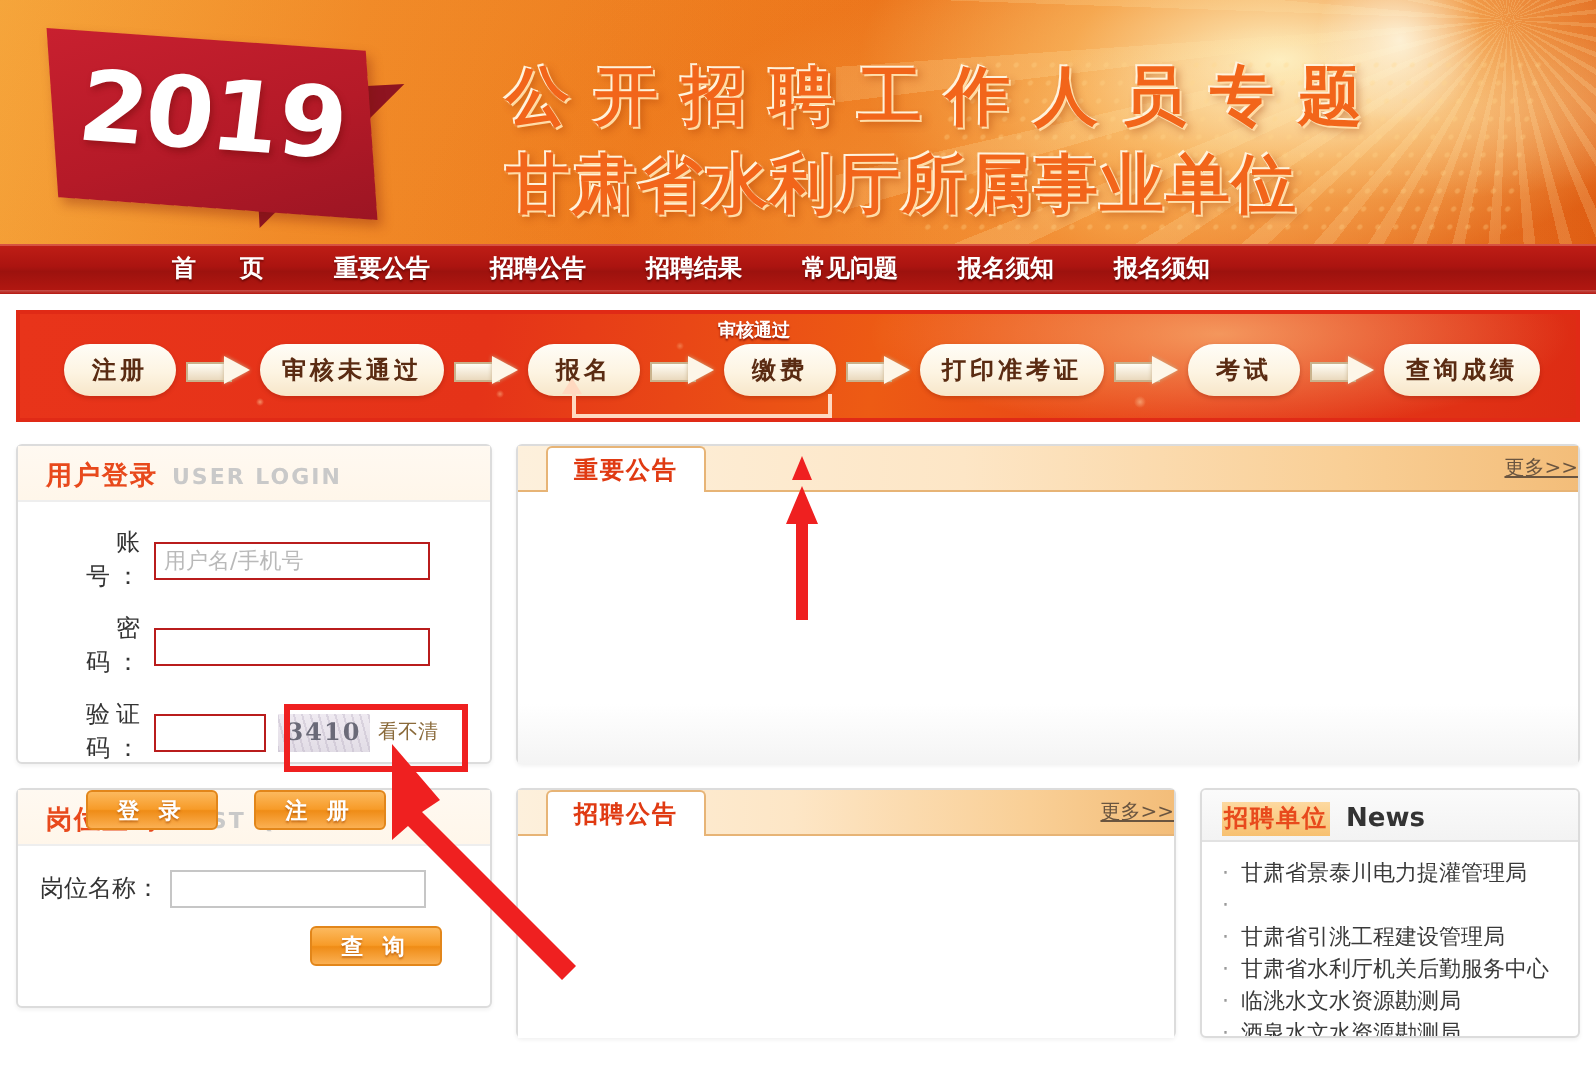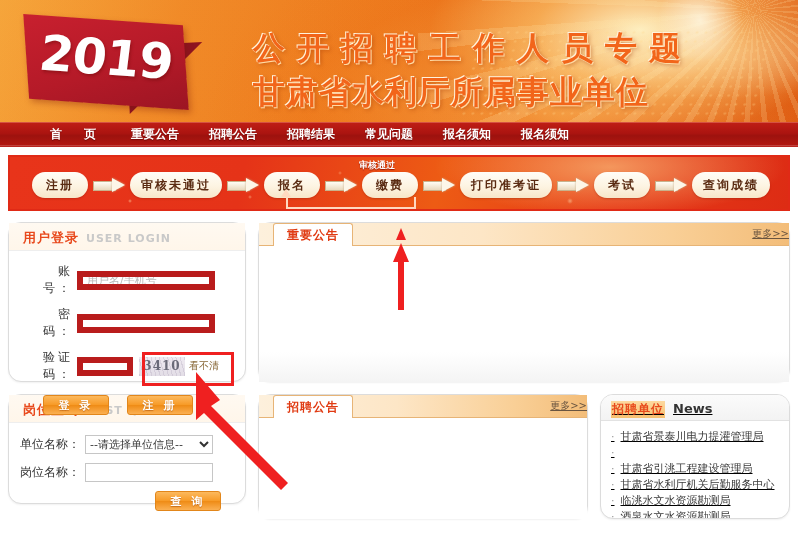--- a/index.html
+++ b/index.html
@@ -90,21 +90,21 @@
   }
   .btitle-1 { font-size: 32px; letter-spacing: 1px; }
   .btitle-2 { font-size: 32px; letter-spacing: 12px; margin-top: 9px; }
 
   
   .nav {
     position: relative;
     width: 798px; height: 25px;
     background: linear-gradient(180deg, #c01e16 0%, #ab1410 45%, #9d120e 55%, #b51811 100%);
     display: flex; align-items: center;
-    padding-left: 50px;
+    padding-left: 86px;
     box-shadow: inset 0 1px 0 rgba(255,180,150,0.35);
   }
   .nav::after {
     content: ""; position: absolute; left: 0; right: 0; bottom: 0; height: 2px;
     background: linear-gradient(180deg, rgba(255,255,255,0.25), rgba(255,255,255,0));
   }
   .nav-item {
     color: #ffffff; font-size: 12px; font-weight: bold;
     margin-right: 30px; white-space: nowrap;
     text-shadow: 0 1px 1px rgba(80,0,0,0.6);
@@ -196,21 +196,21 @@
     border-right: 5px solid transparent;
   }
 
   
   .main { position: absolute; left: 8px; top: 222px; width: 782px; }
   .row { display: flex; gap: 12px; }
 
   .panel {
     background: #ffffff;
     border: 1px solid #dcdcdc;
-    border-radius: 13px;
+    border-radius: 3px;
     box-shadow: 0 1px 2px rgba(0,0,0,0.06);
   }
 
   
   .login-panel { width: 238px; height: 160px; position: relative; }
   .panel-head {
     height: 28px; display: flex; align-items: baseline; gap: 7px;
     padding: 6px 0 0 14px;
     border-bottom: 1px solid #eeeeee;
     background: linear-gradient(180deg, #fff9f1 0%, #fff6ea 100%);
@@ -218,21 +218,21 @@
   .head-cn { font-size: 13px; font-weight: bold; color: #e8491c; letter-spacing: 1px; }
   .head-en { font-size: 11px; color: #c9c9c9; letter-spacing: 1px; font-weight: bold; }
   .form { padding: 12px 10px 0 10px; }
   .frow { display: flex; align-items: center; margin-bottom: 9px; }
   .flabel {
     width: 58px; font-size: 12px; color: #333333;
     text-align: right; padding-right: 4px; letter-spacing: 3px; font-family: Liberation Serif, serif;
   }
   .finput {
     height: 19px; width: 138px;
-    border: 6px solid #b91c1c; background: #ffffff;
+    border: 1px solid #b91c1c; background: #ffffff;
     font-size: 11px; color: #333; padding: 0 4px;
     font-family: "DejaVu Sans", "Liberation Sans", sans-serif;
   }
   .finput::placeholder { color: #b9b9b9; }
   .finput.short { width: 56px; }
   .captcha {
     width: 46px; height: 19px; margin-left: 6px;
     display: flex; align-items: center; justify-content: center;
     background:
       repeating-linear-gradient(75deg, rgba(180,170,190,0.35) 0 1px, rgba(255,255,255,0) 1px 4px),
@@ -288,21 +288,21 @@
     font-size: 10px; color: #6a5540; cursor: pointer; text-decoration: underline;
   }
   .ann-body { background: #ffffff; }
   .ann-body.shaded {
     background: linear-gradient(180deg, #ffffff 0%, #ffffff 78%, #f4f4f4 100%);
   }
   .panel-top-1 { width: 532px; height: 160px; }
   .panel-bot-1 { width: 330px; height: 125px; }
 
   
-  .news-panel { width: 190px; height: 125px; overflow: hidden; text-decoration: underline; }
+  .news-panel { width: 190px; height: 125px; overflow: hidden; }
   .news-head {
     height: 26px; display: flex; align-items: baseline; gap: 8px;
     padding: 6px 0 0 10px;
     background: linear-gradient(180deg, #fbfbfb 0%, #f3f3f3 100%);
     border-bottom: 1px solid #e2e2e2;
   }
   .news-cn {
     font-size: 12px; font-weight: bold; color: #e8491c; letter-spacing: 1px;
     background: linear-gradient(180deg, #fdd9a0, #f7c070);
     padding: 0 1px;
@@ -421,26 +421,20 @@
 
     <div class="row" style="margin-top:12px">
 
       <div class="panel query-panel">
         <div class="panel-head">
           <span class="head-cn">岗位查询</span>
           <span class="head-en">POST QUERY</span>
         </div>
         <div class="form">
           <div class="qrow">
-            <span class="qlabel">单位名称：</span>
-            <select class="qselect">
-              <option>--请选择单位信息--</option>
-            </select>
-          </div>
-          <div class="qrow">
             <span class="qlabel">岗位名称：</span>
             <input class="qinput" type="text" style="">
           </div>
           <div class="qbtn-wrap">
             <div class="obtn">查 询</div>
           </div>
         </div>
       </div>
 
       <div class="panel ann-panel panel-bot-1">

